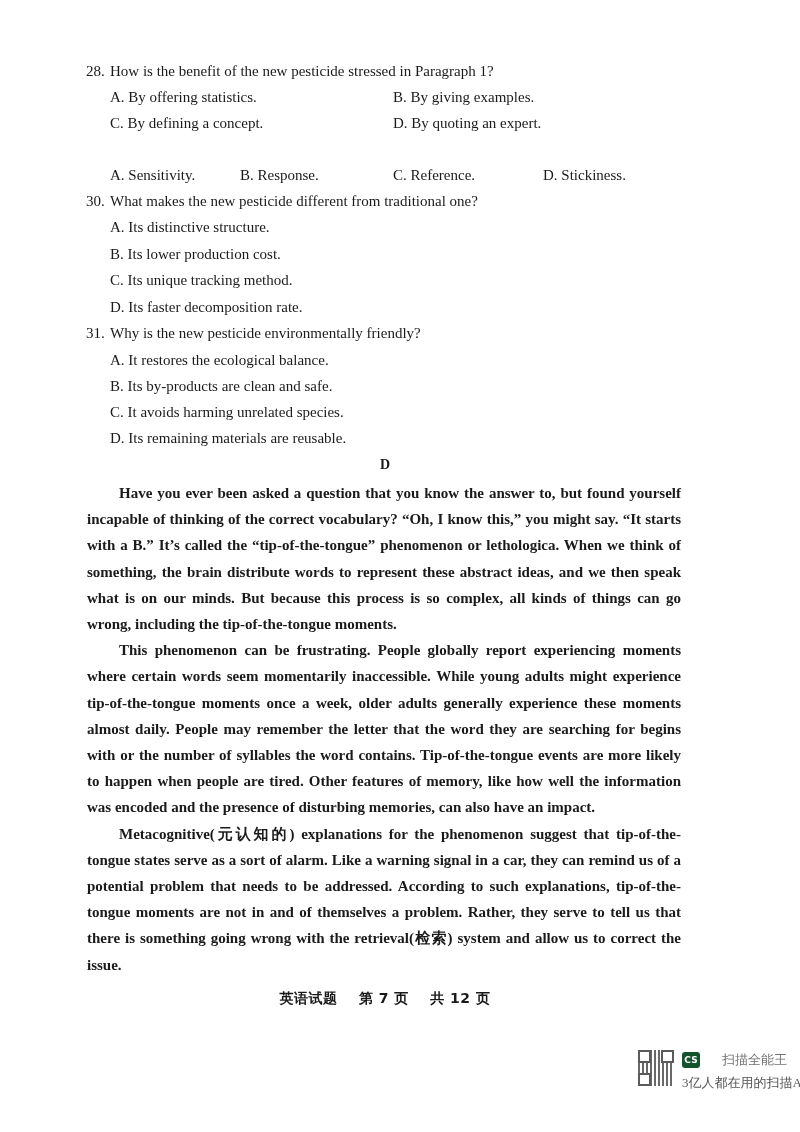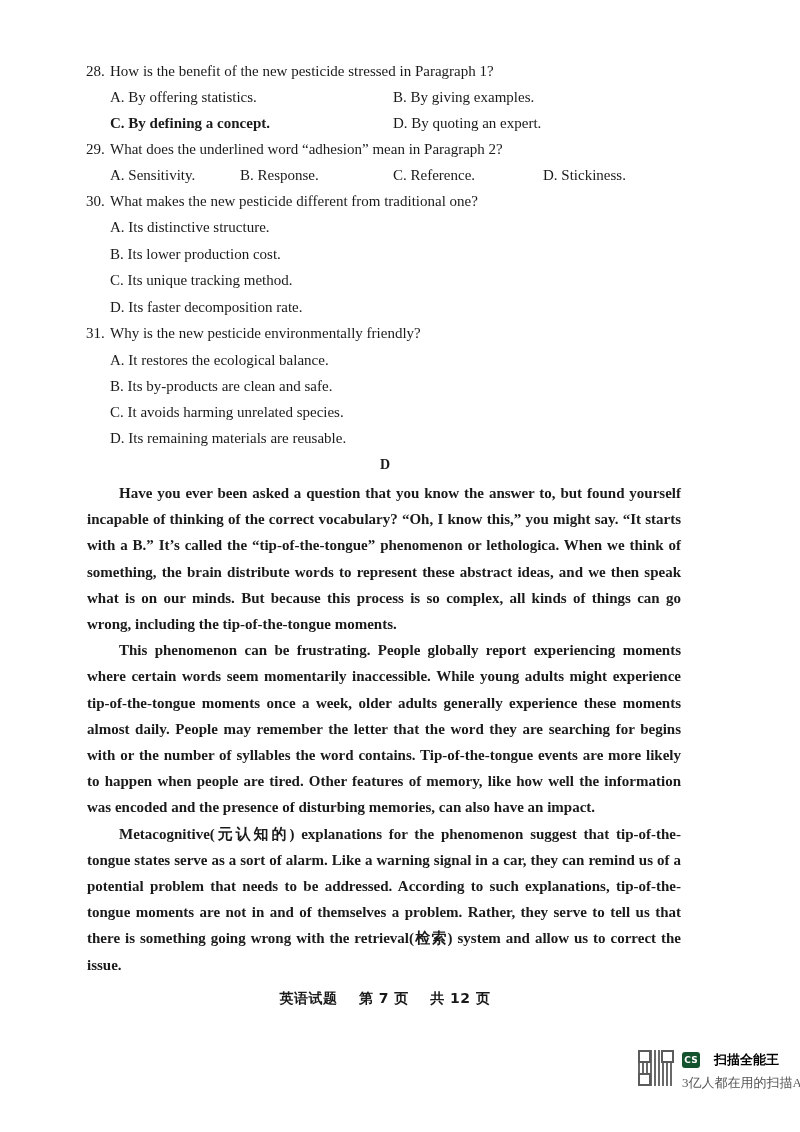--- a/index.html
+++ b/index.html
@@ -104,25 +104,25 @@
     color: #fff;
     border-radius: 3px;
     font-family: "DejaVu Sans", sans-serif;
     font-size: 9px;
     font-weight: bold;
     line-height: 16px;
     text-align: center;
   }
   .cs-name {
     position: absolute;
-    left: 76px; top: 1px;
+    left: 84px; top: 1px;
     font-family: "DejaVu Sans", sans-serif;
     font-size: 13px;
-    font-weight: bold;
-    color: #000000;
+    font-weight: normal;
+    color: #737373;
     white-space: nowrap;
   }
   .cs-tag {
     position: absolute;
     left: 44px; top: 24px;
     font-family: Liberation Serif, serif;
     font-size: 13px;
     color: #555;
     white-space: nowrap;
   }
@@ -134,30 +134,27 @@
 
   <div class="line q-stem" style="top:61px;">
     <span class="q-num">28.</span><span>How is the benefit of the new pesticide stressed in Paragraph 1?</span>
   </div>
   <div class="line opt" style="top:87px;">
     <span>A.</span> <span>By offering statistics.</span>
   </div>
   <div class="line" style="top:87px; left:393px;">
     <span>B.</span> <span>By giving examples.</span>
   </div>
-  <div class="line opt" style="top:113px;font-weight:bold;">
+  <div class="line opt" style="top:113px;">
     <span>C.</span> <span>By defining a concept.</span>
   </div>
   <div class="line" style="top:113px; left:393px;">
     <span>D.</span> <span>By quoting an expert.</span>
   </div>
 
-  <div class="line q-stem" style="top:139px;">
-    <span class="q-num">29.</span><span>What does the underlined word “adhesion” mean in Paragraph 2?</span>
-  </div>
   <div class="line opt" style="top:165px;">
     <span>A.</span> <span>Sensitivity.</span>
   </div>
   <div class="line" style="top:165px; left:240px;">
     <span>B.</span> <span>Response.</span>
   </div>
   <div class="line" style="top:165px; left:393px;">
     <span>C.</span> <span>Reference.</span>
   </div>
   <div class="line" style="top:165px; left:543px;">

